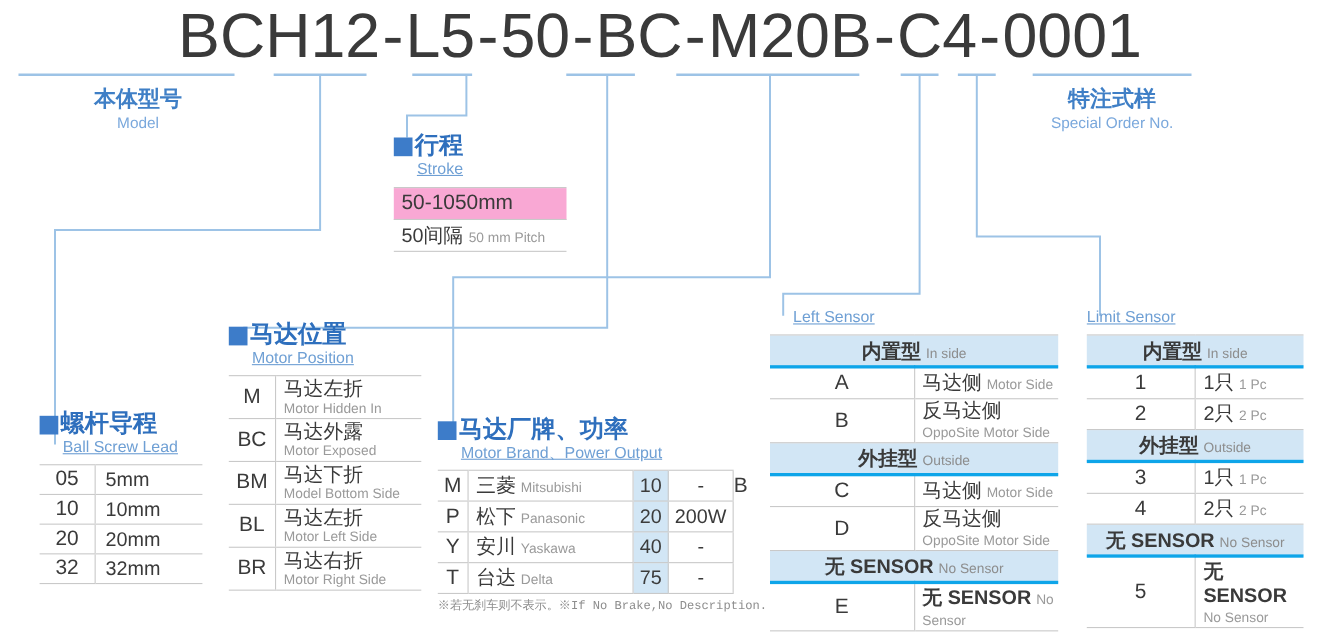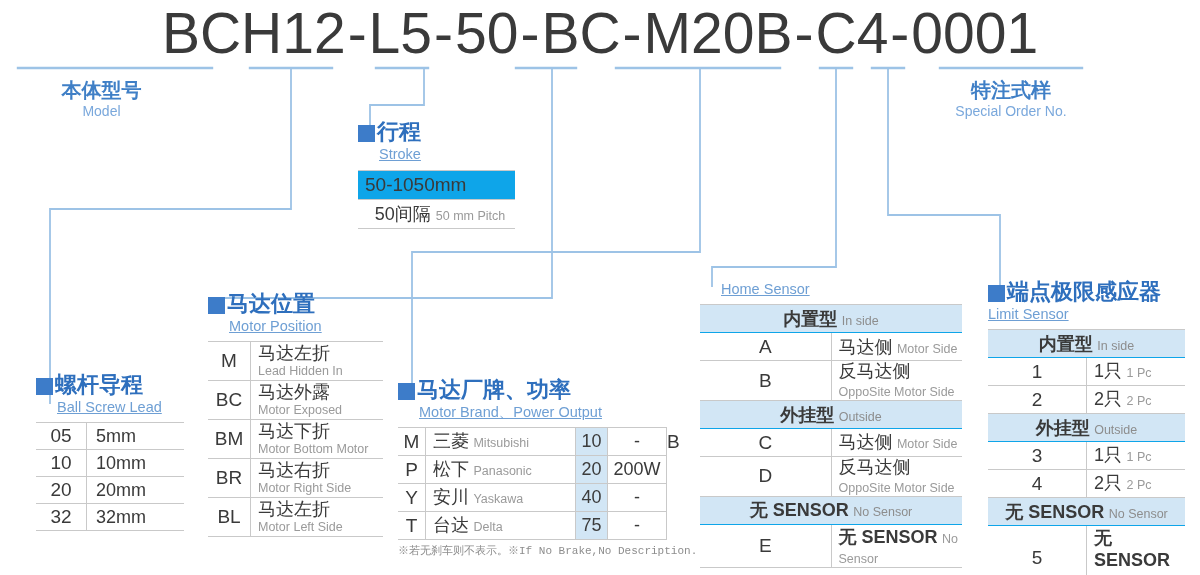--- a/index.html
+++ b/index.html
@@ -64,22 +64,22 @@
 
   
   #tbl-lead{width:148px;}
   #tbl-lead td{height:26px;}
   #tbl-lead td.code-cell{width:50px;}
   #tbl-lead td.val-cell{font-size:18px;color:#3a3a3a;padding-left:9px !important;}
 
   
   #tbl-stroke{width:157px;}
   #tbl-stroke td{height:28px;padding-left:7px !important;}
-  #tbl-stroke td.hl{background:#0ea5e9;font-size:19px;color:#3a3a3a;}
-  #tbl-stroke td.pitch{font-size:18px;color:#3a3a3a;text-align:center;}
+  #tbl-stroke td.hl{background:#f9a8d4;font-size:19px;color:#3a3a3a;}
+  #tbl-stroke td.pitch{font-size:18px;color:#3a3a3a;}
 
   
   #tbl-mpos{width:175px;}
   #tbl-mpos td{height:38px;}
   #tbl-mpos td.code-cell{width:42px;font-size:19px;}
 
   
   #tbl-brand{width:262px;}
   #tbl-brand td{height:27px;}
   #tbl-brand td.c1{width:27px;}
@@ -88,21 +88,21 @@
   #tbl-brand td.c4{width:58px;text-align:center;font-size:18px;color:#3a3a3a;}
   #tbl-brand td.c5{width:auto;text-align:center;font-size:19px;}
   #tbl-brand td.blank{background:#ffffff;}
   .note{
     font-size:11px;color:#8d8d8d;margin-top:3px;white-space:nowrap;font-family:Liberation Mono, monospace;
   }
 
   
   table.sensor td{height:27px;}
   table.sensor td.band{
-    background:#d2e6f5;text-align:center;border-bottom:1px solid #0ea5e9;
+    background:#d2e6f5;text-align:center;border-bottom:3px solid #0ea5e9;
   }
   table.sensor td.code-cell{text-align:center;font-size:19px;}
   .band-cn{font-size:18px;font-weight:700;color:#3a3a3a;}
   .band-en{font-size:12.5px;color:#8d8d8d;}
 
   #tbl-home{width:262px;}
   #tbl-home td.code-cell{width:27px;}
   #tbl-limit{width:197px;}
   #tbl-limit td.code-cell{width:25px;}
   .nosensor-cn{font-size:18px;font-weight:700;color:#3a3a3a;}
@@ -135,21 +135,21 @@
       <path d="M552,68 L552,298 L222,298 L222,300"></path>
 
       <path d="M700,68 L700,252 L412,252 L412,384"></path>
 
       <path d="M836,68 L836,267 L712,267 L712,287"></path>
 
       <path d="M888,68 L888,215 L1000,215 L1000,287"></path>
     </g>
   </svg>
 
-  <div class="grp" style="left:28px;top:78px;width:147px;">
+  <div class="grp" style="left:52px;top:78px;width:147px;">
     <div class="plain-cn">本体型号</div>
     <div class="plain-en">Model</div>
   </div>
 
   <div class="grp" style="left:930px;top:78px;width:162px;">
     <div class="plain-cn">特注式样</div>
     <div class="plain-en">Special Order No.</div>
   </div>
 
   <div class="grp" style="left:358px;top:120px;">
@@ -203,49 +203,49 @@
       <span class="bullet"></span>
       <span class="grp-cn">马达位置</span>
     </div>
     <div class="grp-en" style="margin-left:21px;">Motor Position</div>
     <table class="spec" id="tbl-mpos" style="margin-top:6px;">
       <tbody>
         <tr>
           <td class="code-cell">M</td>
           <td class="val-cell sep">
             <div class="cn">马达左折</div>
-            <div class="en">Lead Hidden In</div>
+            <div class="en">Motor Hidden In</div>
           </td>
         </tr>
         <tr>
           <td class="code-cell">BC</td>
           <td class="val-cell sep">
             <div class="cn">马达外露</div>
             <div class="en">Motor Exposed</div>
           </td>
         </tr>
         <tr>
           <td class="code-cell">BM</td>
           <td class="val-cell sep">
             <div class="cn">马达下折</div>
-            <div class="en">Motor Bottom Motor</div>
+            <div class="en">Model Bottom Side</div>
+          </td>
+        </tr>
+        <tr>
+          <td class="code-cell">BL</td>
+          <td class="val-cell sep">
+            <div class="cn">马达左折</div>
+            <div class="en">Motor Left Side</div>
           </td>
         </tr>
         <tr>
           <td class="code-cell">BR</td>
           <td class="val-cell sep">
             <div class="cn">马达右折</div>
             <div class="en">Motor Right Side</div>
-          </td>
-        </tr>
-        <tr>
-          <td class="code-cell">BL</td>
-          <td class="val-cell sep">
-            <div class="cn">马达左折</div>
-            <div class="en">Motor Left Side</div>
           </td>
         </tr>
       </tbody>
     </table>
   </div>
 
   <div class="grp" style="left:398px;top:378px;">
     <div class="grp-head">
       <span class="bullet"></span>
       <span class="grp-cn">马达厂牌、功率</span>
@@ -280,21 +280,21 @@
           <td class="c3 sep">75</td>
           <td class="c4 sep">-</td>
           <td class="c5 blank sep"></td>
         </tr>
       </tbody>
     </table>
     <div class="note">※若无刹车则不表示。※If No Brake,No Description.</div>
   </div>
 
   <div class="grp" style="left:700px;top:280px;">
-    <div class="grp-en" style="margin-left:21px;">Home Sensor</div>
+    <div class="grp-en" style="margin-left:21px;">Left Sensor</div>
     <table class="spec sensor" id="tbl-home" style="margin-top:6px;">
       <tbody>
         <tr>
           <td class="band" colspan="2"><span class="band-cn">内置型</span> <span class="band-en">In side</span></td>
         </tr>
         <tr>
           <td class="code-cell">A</td>
           <td class="val-cell sep"><span class="cn">马达侧</span> <span class="en-inline">Motor Side</span></td>
         </tr>
         <tr>
@@ -317,24 +317,20 @@
         </tr>
         <tr>
           <td class="code-cell">E</td>
           <td class="val-cell sep"><span class="nosensor-cn">无 SENSOR</span> <span class="en-inline">No Sensor</span></td>
         </tr>
       </tbody>
     </table>
   </div>
 
   <div class="grp" style="left:988px;top:280px;">
-    <div class="grp-head">
-      <span class="bullet"></span>
-      <span class="grp-cn">端点极限感应器</span>
-    </div>
     <div class="grp-en" style="">Limit Sensor</div>
     <table class="spec sensor" id="tbl-limit" style="margin-top:6px;">
       <tbody>
         <tr>
           <td class="band" colspan="2"><span class="band-cn">内置型</span> <span class="band-en">In side</span></td>
         </tr>
         <tr>
           <td class="code-cell">1</td>
           <td class="val-cell sep"><span class="cn">1只</span> <span class="en-inline">1 Pc</span></td>
         </tr>

